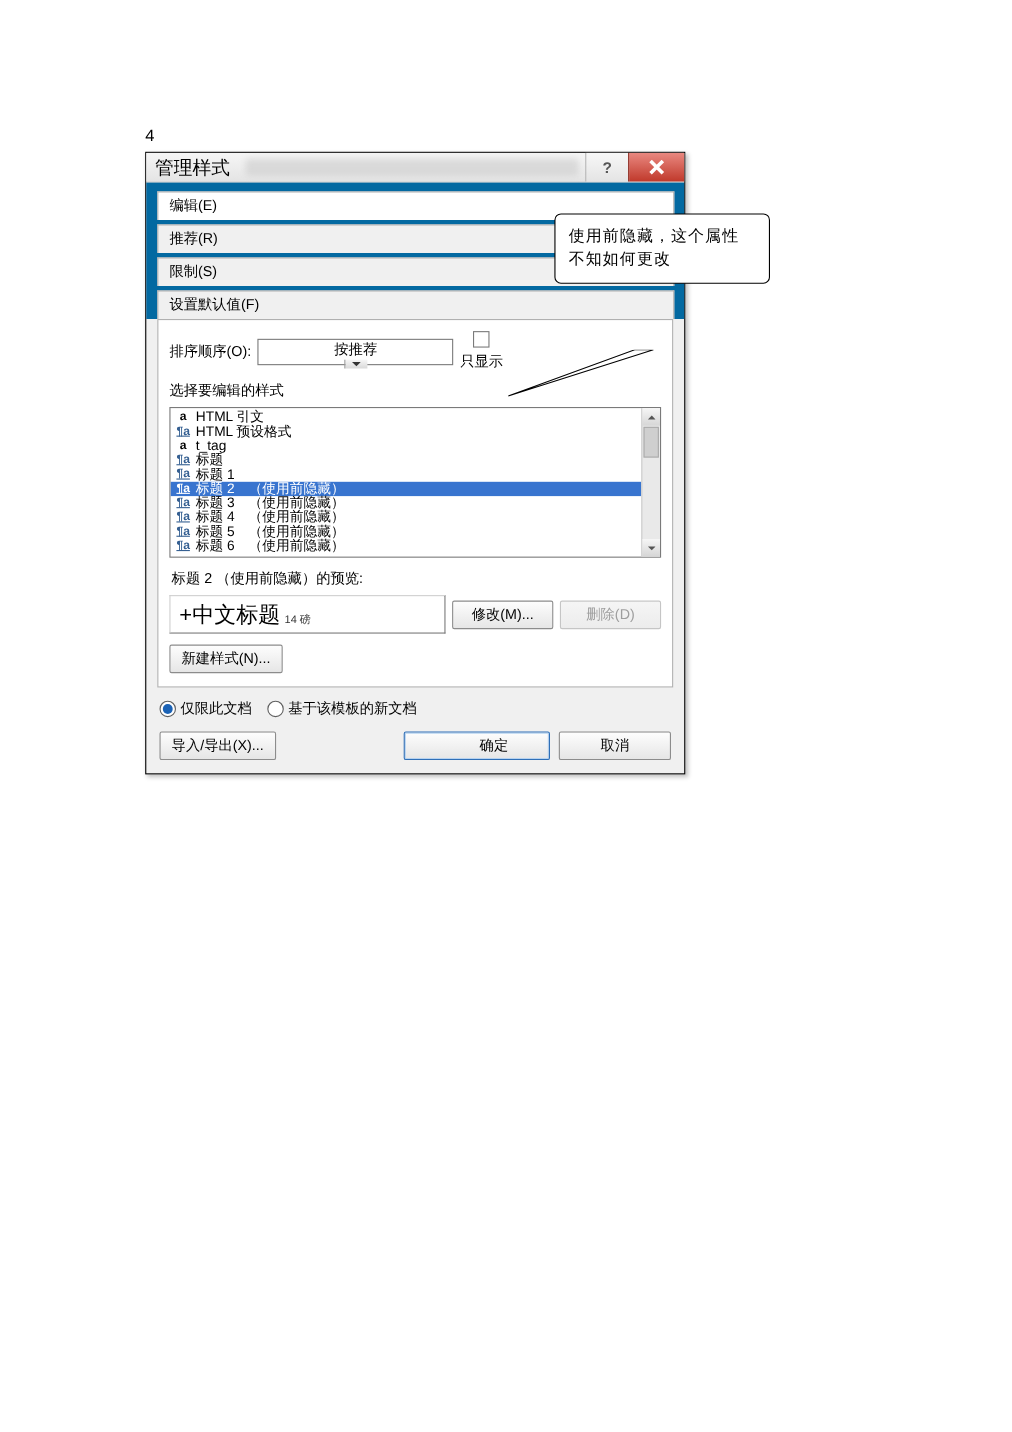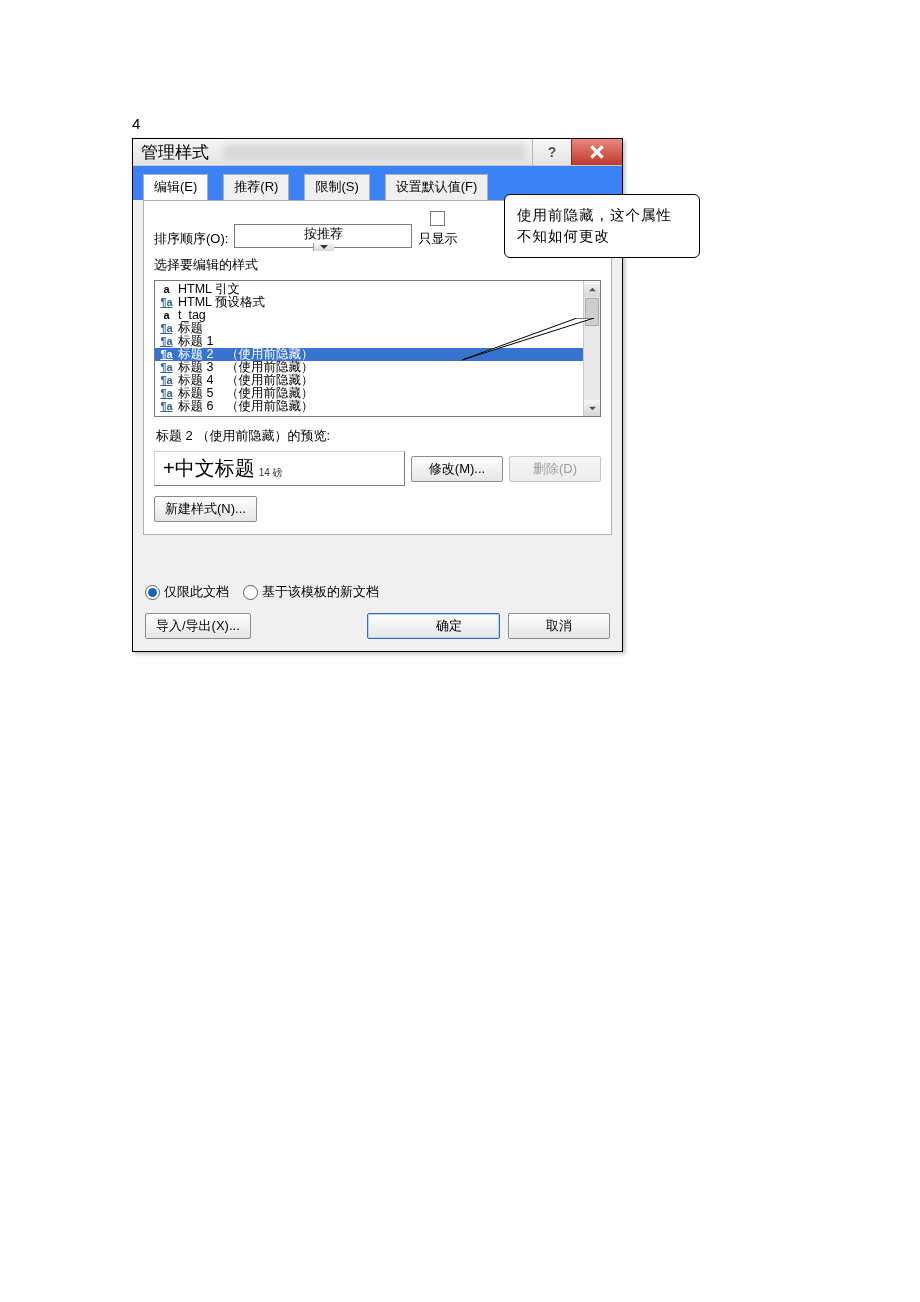--- a/index.html
+++ b/index.html
@@ -67,23 +67,24 @@
     width: 50px;
     background: linear-gradient(#e98880,#c0392b);
     color: #fff;
     font-size: 15px;
     border-left: 1px solid #8d281f;
   }
   .tb-close svg { width: 14px; height: 14px; stroke:#fff; stroke-width:2.3; }
 
   .tabs {
     display: flex;
-    gap: 16px;
+    gap: 4px;
     padding: 8px 10px 0 10px;
-    background: #3b82f6;
+    background: #0369a1;
+    flex-direction: column;
   }
   .tab {
     font-size: 13px;
     padding: 3px 10px 4px;
     background: #f0f0f0;
     border: 1px solid #b0b0b0;
     border-bottom: none;
     margin-right: -1px;
     position: relative;
   }
@@ -91,21 +92,21 @@
     background: #fff;
     z-index: 2;
   }
   .tab-body {
     margin: 0 10px 0 10px;
     background: #fff;
     border: 1px solid #b0b0b0;
     padding: 10px 10px 12px 10px;
   }
 
-  .row { display:flex; align-items:flex-end; gap:6px; margin-bottom:8px; }
+  .row { display:flex; align-items:center; gap:6px; margin-bottom:8px; }
   .row label { font-size:13px; }
 
   .combo {
     display:flex; align-items:center;
     border:1px solid #7a7a7a; background:#fff;
     height:22px; width:176px;flex-direction:column;
   }
   .combo-text { flex:1; padding:0 6px; font-size:13px; }
   .combo-btn { width:20px; height:100%; background:linear-gradient(#f6f6f6,#d9d9d9);
     border-left:1px solid #9c9c9c; display:flex; align-items:center; justify-content:center; }
@@ -164,21 +165,21 @@
     font-size:12px;
     line-height:14px;
     padding:4px 6px;
     height:46px;
   }
 
   .new-style-row{ margin:10px 0 0; }
   .lower {
     padding:10px 12px 12px;
   }
-  .radio-row{ display:flex; align-items:flex-end; gap:14px; font-size:13px;margin-top:38px; }
+  .radio-row{ display:flex; align-items:flex-end; gap:14px; font-size:13px; }
   .radio{ display:flex; align-items:center; gap:4px; }
   .radio-dot{ width:13px; height:13px; border:1px solid #606060; border-radius:50%; background:#fff; position:relative;}
   .radio-dot.on::after{content:"";position:absolute;inset:2px;border-radius:50%;background:#1b62b5;}
 
   .footer{
     display:flex; align-items:center; gap:8px; padding:0 12px 12px;
   }
   .footer .spacer{flex:1;}
 
   

